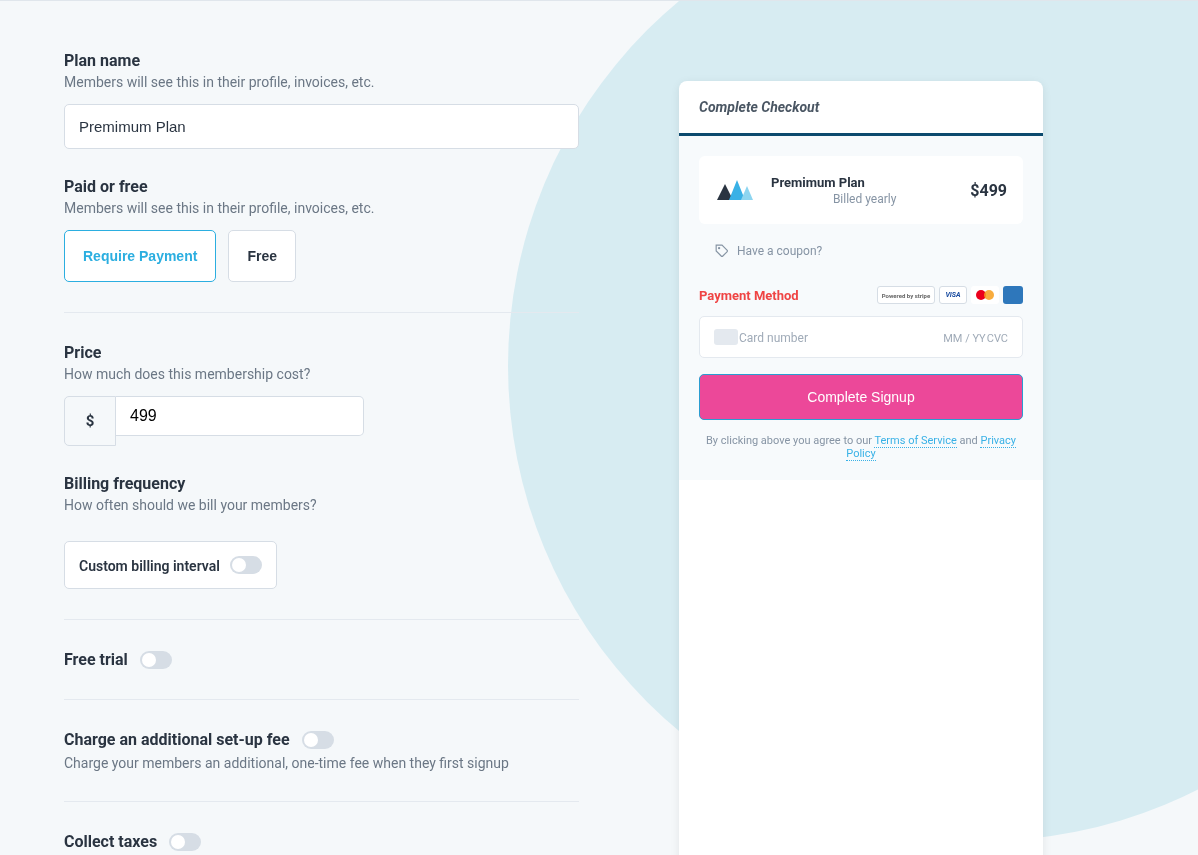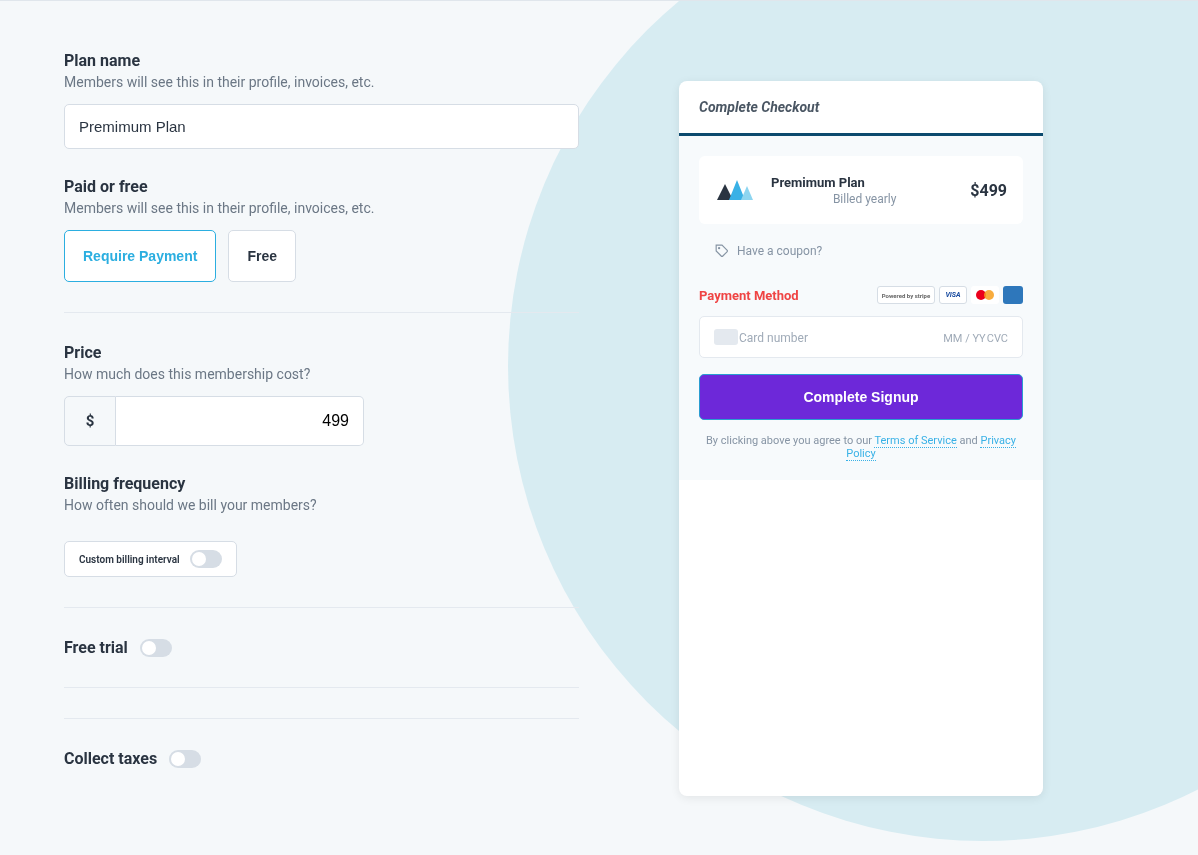--- a/index.html
+++ b/index.html
@@ -95,39 +95,38 @@
       background: #f5f8fa;
       display: flex;
       align-items: center;
       justify-content: center;
       font-size: 15px;
       font-weight: 700;
       color: #2a3441;
     }
     .price-input {
       width: 248px;
-      height: 50px;
+      height: 40px;
       border: 1px solid #d6dde5;
       border-left: none;
       border-radius: 0 5px 5px 0;
       padding: 0 14px;
       font-size: 16px;
       background: #fff;
-      text-align: right;
     }
     .custom-interval-btn {
       margin-top: 14px;
-      padding: 8px 14px;
+      padding: 14px 14px;
       border: 1px solid #d6dde5;
       background: #fff;
       border-radius: 5px;
       display: inline-flex;
-      align-items: center;
+      align-items: flex-end;
       gap: 10px;
-      font-size: 10px;
+      font-size: 14px;
       font-weight: 600;
       color: #2a3441;
       cursor: pointer;
     }
     .toggle {
       width: 32px;
       height: 18px;
       background: #d6dde5;
       border-radius: 999px;
       position: relative;
@@ -264,26 +263,26 @@
       font-size: 12px;
       color: #a0abb8;
     }
     .card-exp, .card-cvc {
       font-size: 11px;
       color: #a0abb8;
     }
     .complete-btn {
       width: 100%;
       padding: 14px;
-      background: #6d28d9;
+      background: #ec4899;
       border: 1px solid #2a9dd1;
       border-radius: 5px;
       color: #fff;
       font-size: 14px;
-      font-weight: 700;
+      font-weight: 400;
       cursor: pointer;
       margin-bottom: 14px;
     }
     .terms-row {
       text-align: center;
       font-size: 11px;
       color: #8694a4;
     }
     .terms-link {
       color: #39b1e6;
@@ -339,20 +338,27 @@
 
     <div class="section">
       <div class="label-with-toggle">
         <span class="section-label" style="margin-bottom:0">Free trial</span>
         <span class="toggle"></span>
       </div>
     </div>
 
     <hr class="divider">
 
+    <div class="section">
+      <div class="label-with-toggle">
+        <span class="section-label" style="margin-bottom:0">Charge an additional set-up fee</span>
+        <span class="toggle"></span>
+      </div>
+      <div class="section-help" style="margin-top:6px;margin-bottom:0">Charge your members an additional, one-time fee when they first signup</div>
+    </div>
 
     <hr class="divider">
 
     <div class="section">
       <div class="label-with-toggle">
         <span class="section-label" style="margin-bottom:0">Collect taxes</span>
         <span class="toggle"></span>
       </div>
     </div>
 

